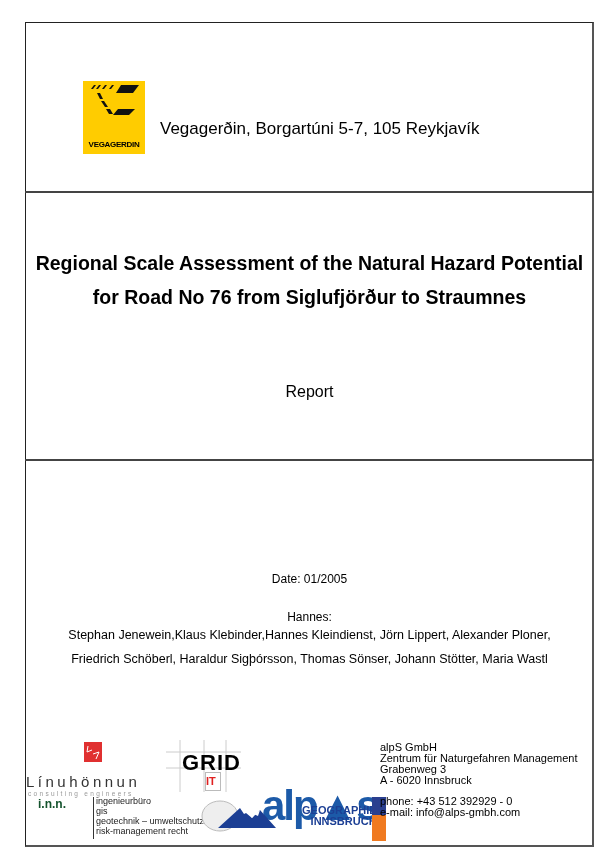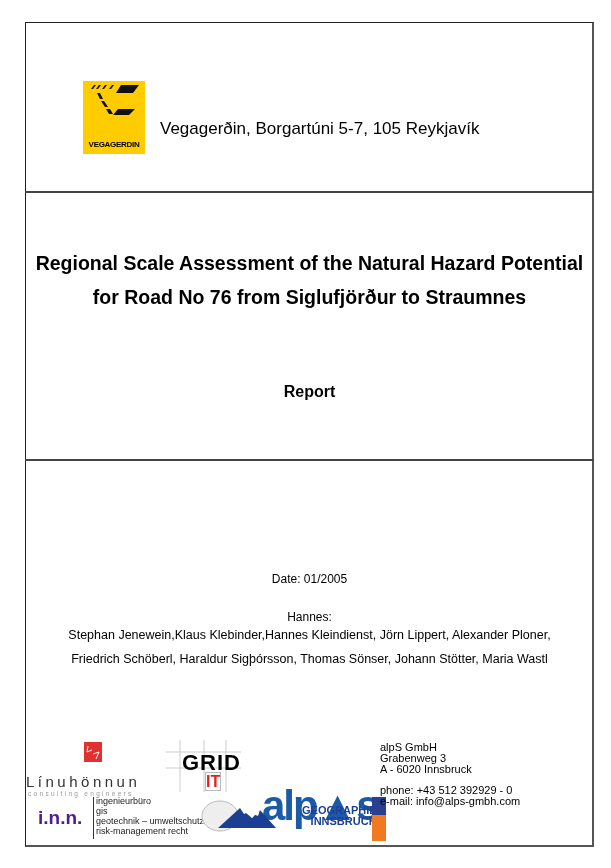--- a/index.html
+++ b/index.html
@@ -7,32 +7,32 @@
          font-family:"Liberation Sans", sans-serif; color:#000; }
   .frame { position:absolute; left:25px; top:22px; width:569px; height:825px;
            border:1px solid #222; border-right:2px solid #555; border-bottom:2px solid #555; box-sizing:border-box; }
   .divider { position:absolute; left:25px; width:569px; height:0; border-top:2px solid #444; }
   .abs { position:absolute; }
   .logo-veg { left:83px; top:81px; width:62px; height:73px; background:#ffcc00; }
   .logo-veg-label { position:absolute; left:0; right:0; bottom:5px; text-align:center;
                     font-size:8px; font-weight:bold; letter-spacing:-0.3px; }
   .address { left:160px; top:119px; font-size:17px; }
   .title { left:25px; width:569px; text-align:center; font-weight:bold; font-size:19.5px; }
-  .report { left:25px; width:569px; top:383px; text-align:center; font-weight:bold; font-size:16px; }
+  .report { left:25px; width:569px; top:383px; text-align:center; font-weight:normal; font-size:16px; }
   .center-text { left:25px; width:569px; text-align:center; font-size:12px; }
   .authors-line { left:25px; width:569px; text-align:center; font-size:12.5px; }
   .contact { left:380px; font-size:11px; line-height:11px; }
   .linu-name { left:26px; top:773px; font-size:15px; letter-spacing:3.5px; color:#333; }
   .linu-sub { left:28px; top:790px; font-size:6.5px; letter-spacing:2.3px; color:#999; }
-  .inn { left:38px; top:797px; font-size:19px; font-weight:bold; color:#4c1d95;margin-top:10px; }
+  .inn { left:38px; top:797px; font-size:12px; font-weight:bold; color:#14532d; }
   .inn-bar { left:93px; top:797px; width:1px; height:42px; background:#333; }
   .inn-lines { left:96px; top:796px; font-size:9px; line-height:10px; color:#222; }
   .grid-logo { left:182px; top:750px; font-size:22px; font-weight:bold; letter-spacing:1px; }
   .grid-it { left:205px; top:772px; width:14px; height:17px; background:#fff; border:1px solid #bbb;
-             color:#e02020; font-size:16px; font-weight:bold; text-align:center; line-height:17px; }
+             color:#e02020; font-size:11px; font-weight:bold; line-height:17px; }
   .alps-logo { left:262px; top:734px; font-size:42px; font-weight:bold; color:#1c5aa8; letter-spacing:-2px;margin-top:48px; }
   .geo-text { left:302px; top:805px; font-size:11px; font-weight:bold; color:#1c3f94; line-height:11px; text-align:right; }
 </style>
 </head>
 <body>
 
 <div class="frame"></div>
 <div class="divider" style="top:191px"></div>
 <div class="divider" style="top:459px"></div>
 
@@ -100,18 +100,19 @@
   <polygon points="40,10 44,16 48,14 52,20 56,15 60,12 58,18" fill="#fff"></polygon>
 </svg>
 <div class="abs geo-text">
   <div>GEOGRAPHIE</div>
   <div>INNSBRUCK</div>
 </div>
 <div class="abs" style="left:372px;top:797px;width:14px;height:44px;background:linear-gradient(#2a3f8f 0 40%, #f07a20 40% 100%);"></div>
 
 <div class="abs contact" style="top:742px">
   <div>alpS GmbH</div>
+  <div>Zentrum für Naturgefahren Management</div>
   <div>Grabenweg 3</div>
   <div>A - 6020 Innsbruck</div>
   <div style="height:10px"></div>
   <div>phone: +43 512 392929 - 0</div>
   <div>e-mail: info@alps-gmbh.com</div>
 </div>
 
 </body></html>

